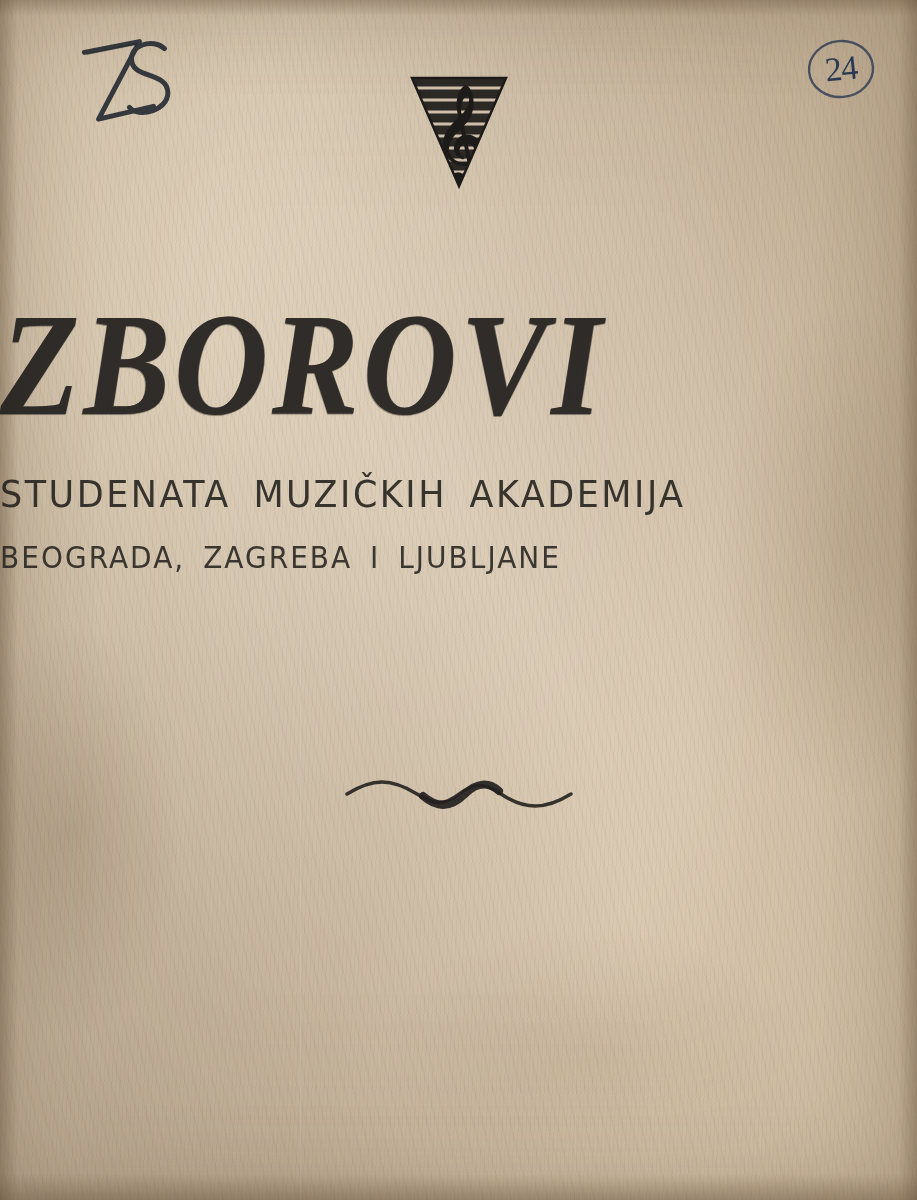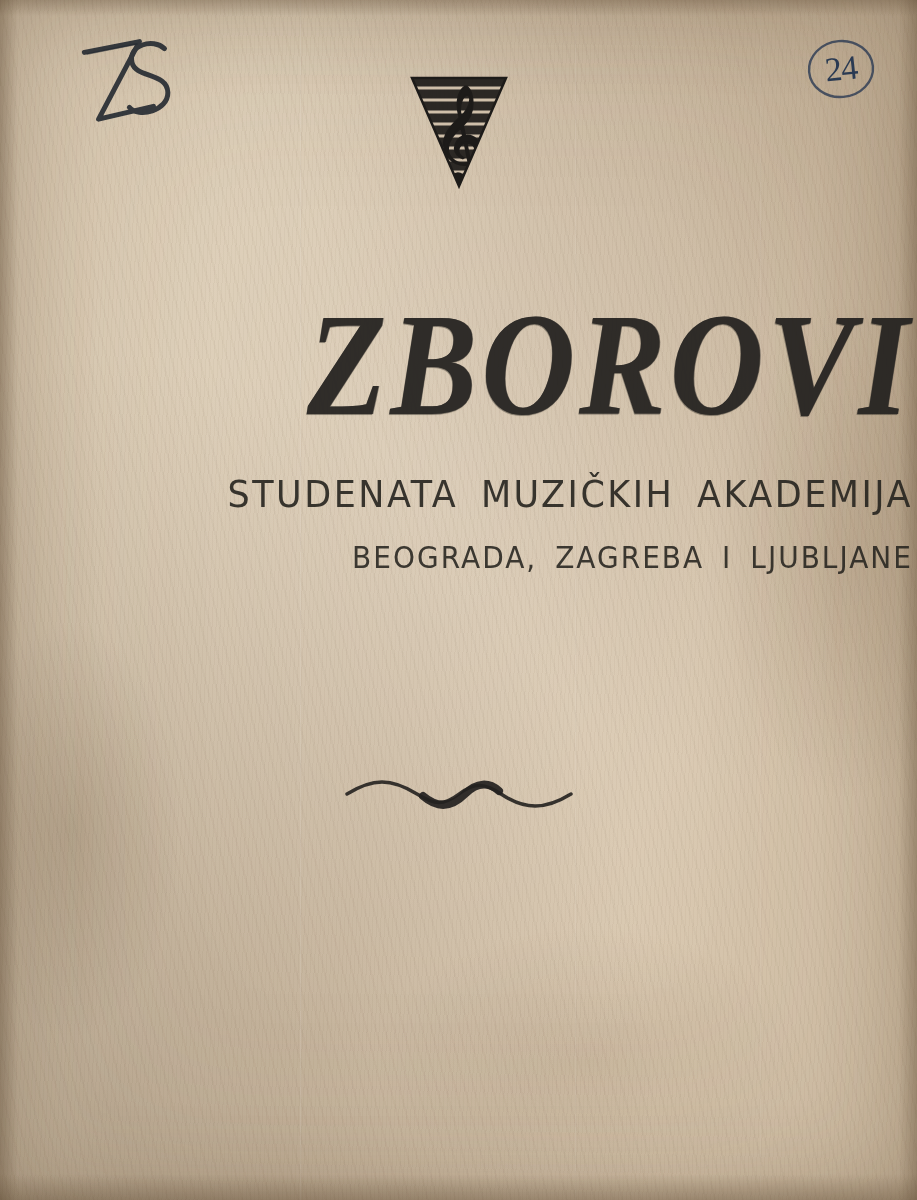--- a/index.html
+++ b/index.html
@@ -109,23 +109,23 @@
     left: 50%;
     top: 72px;
     transform: translateX(-50%);
     width: 110px;
     height: 120px;
   }
 
   .title-block {
     position: absolute;
     left: 0;
-    right: 4px;
+    right: 16px;
     top: 292px;
-    text-align: right;
+    text-align: left;
   }
 
   .main-title {
     font-family: "Liberation Serif", serif;
     font-size: 130px;
     line-height: 1;
     font-weight: 700;
     font-style: italic;
     letter-spacing: 4px;
     color: #23211f;

